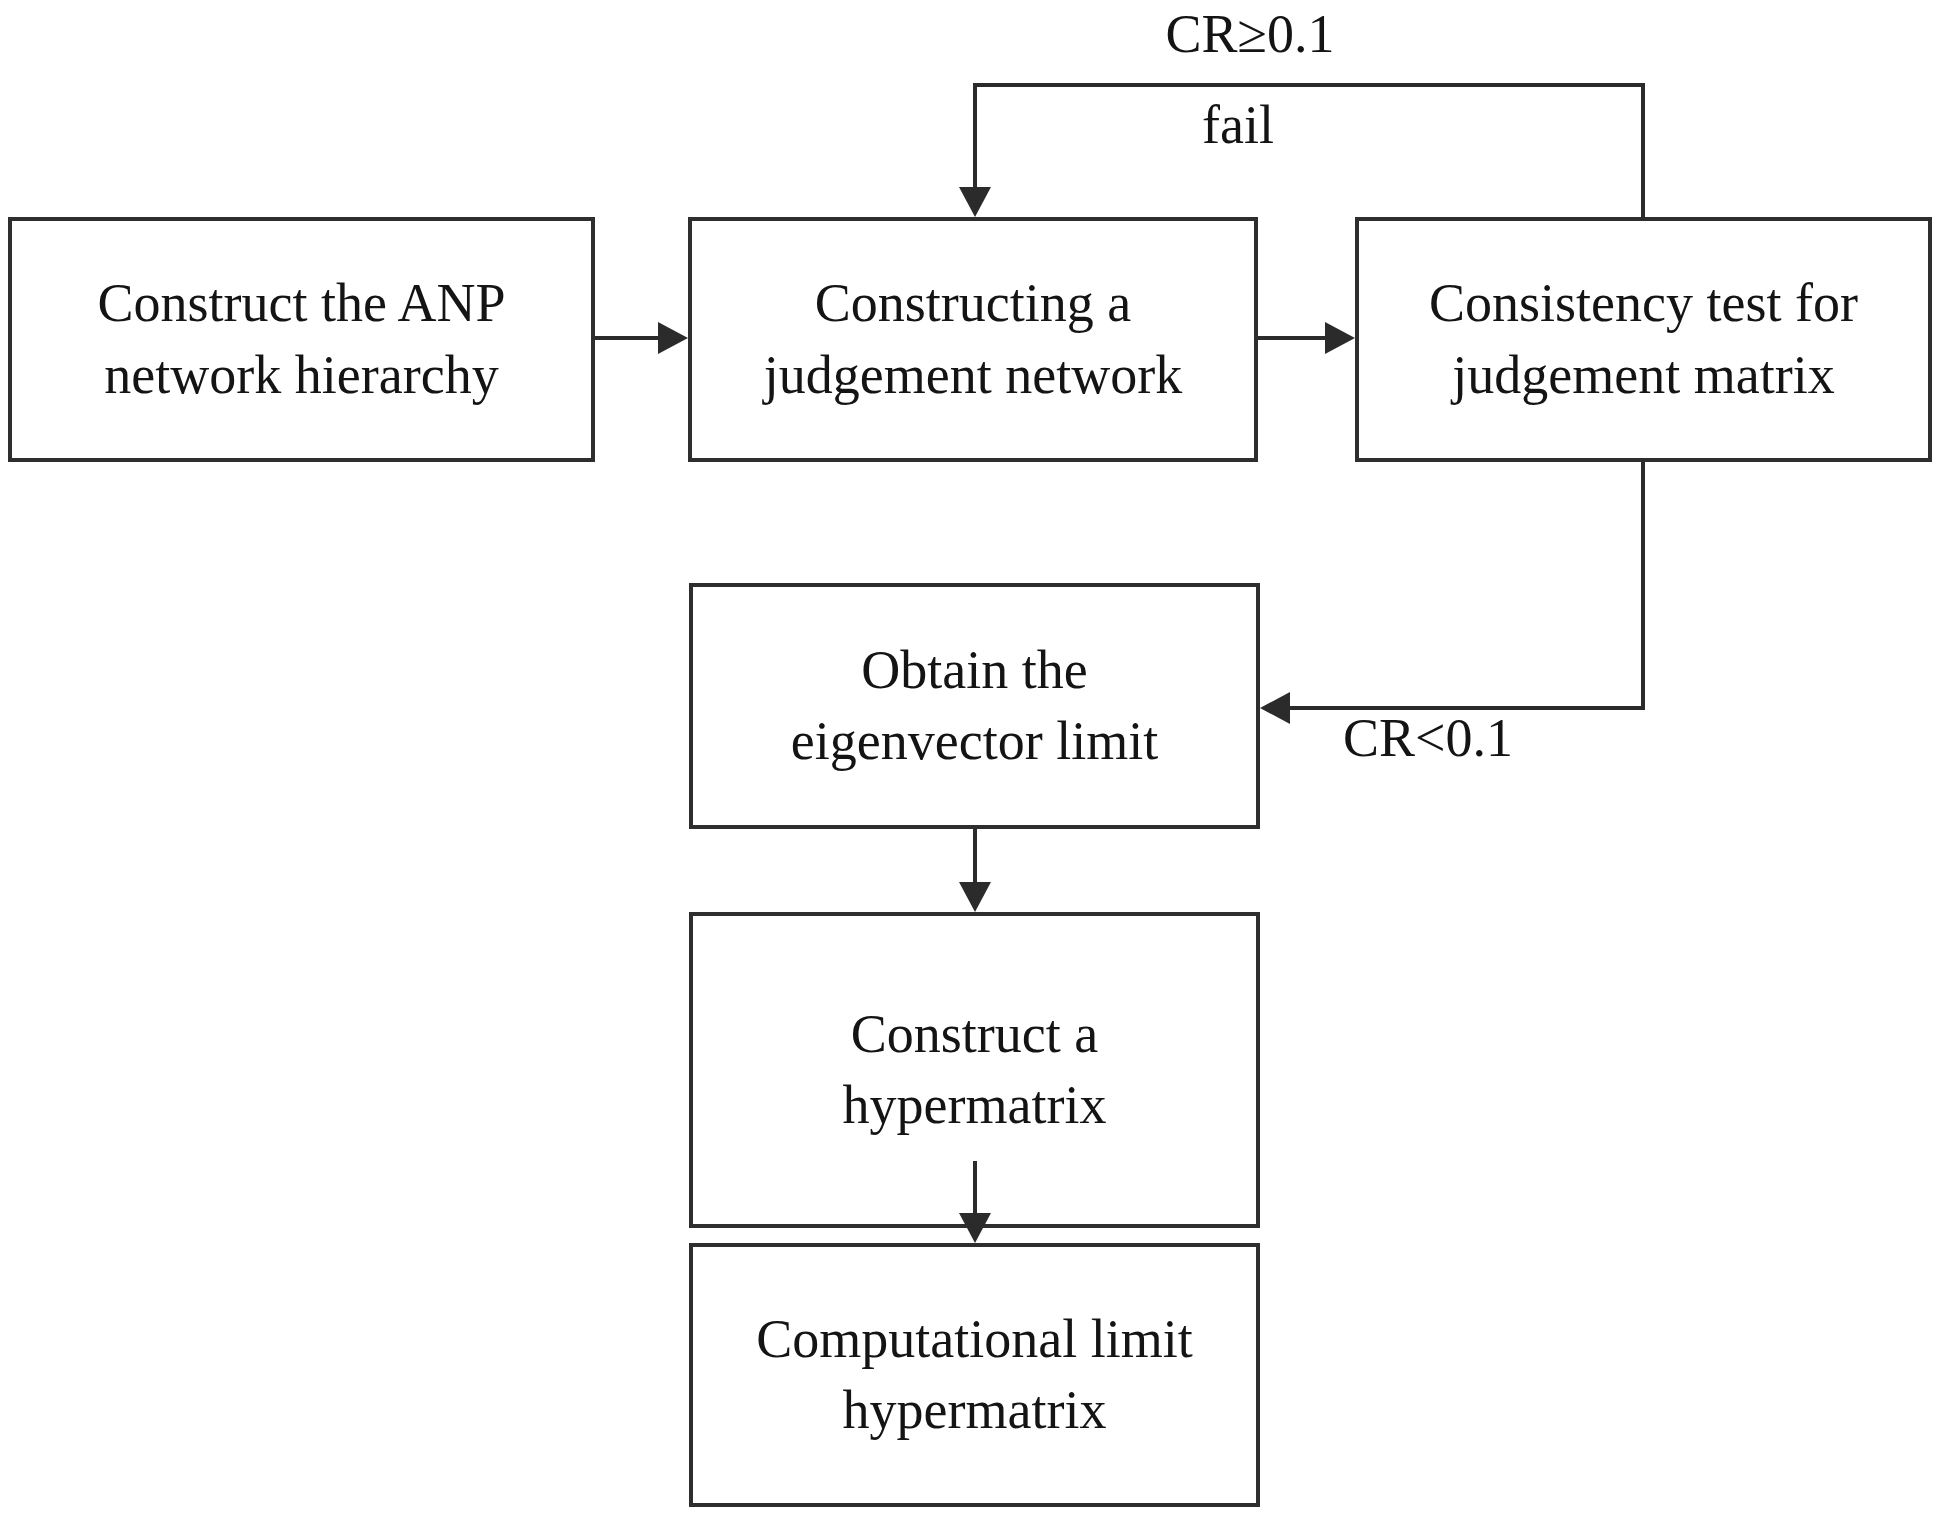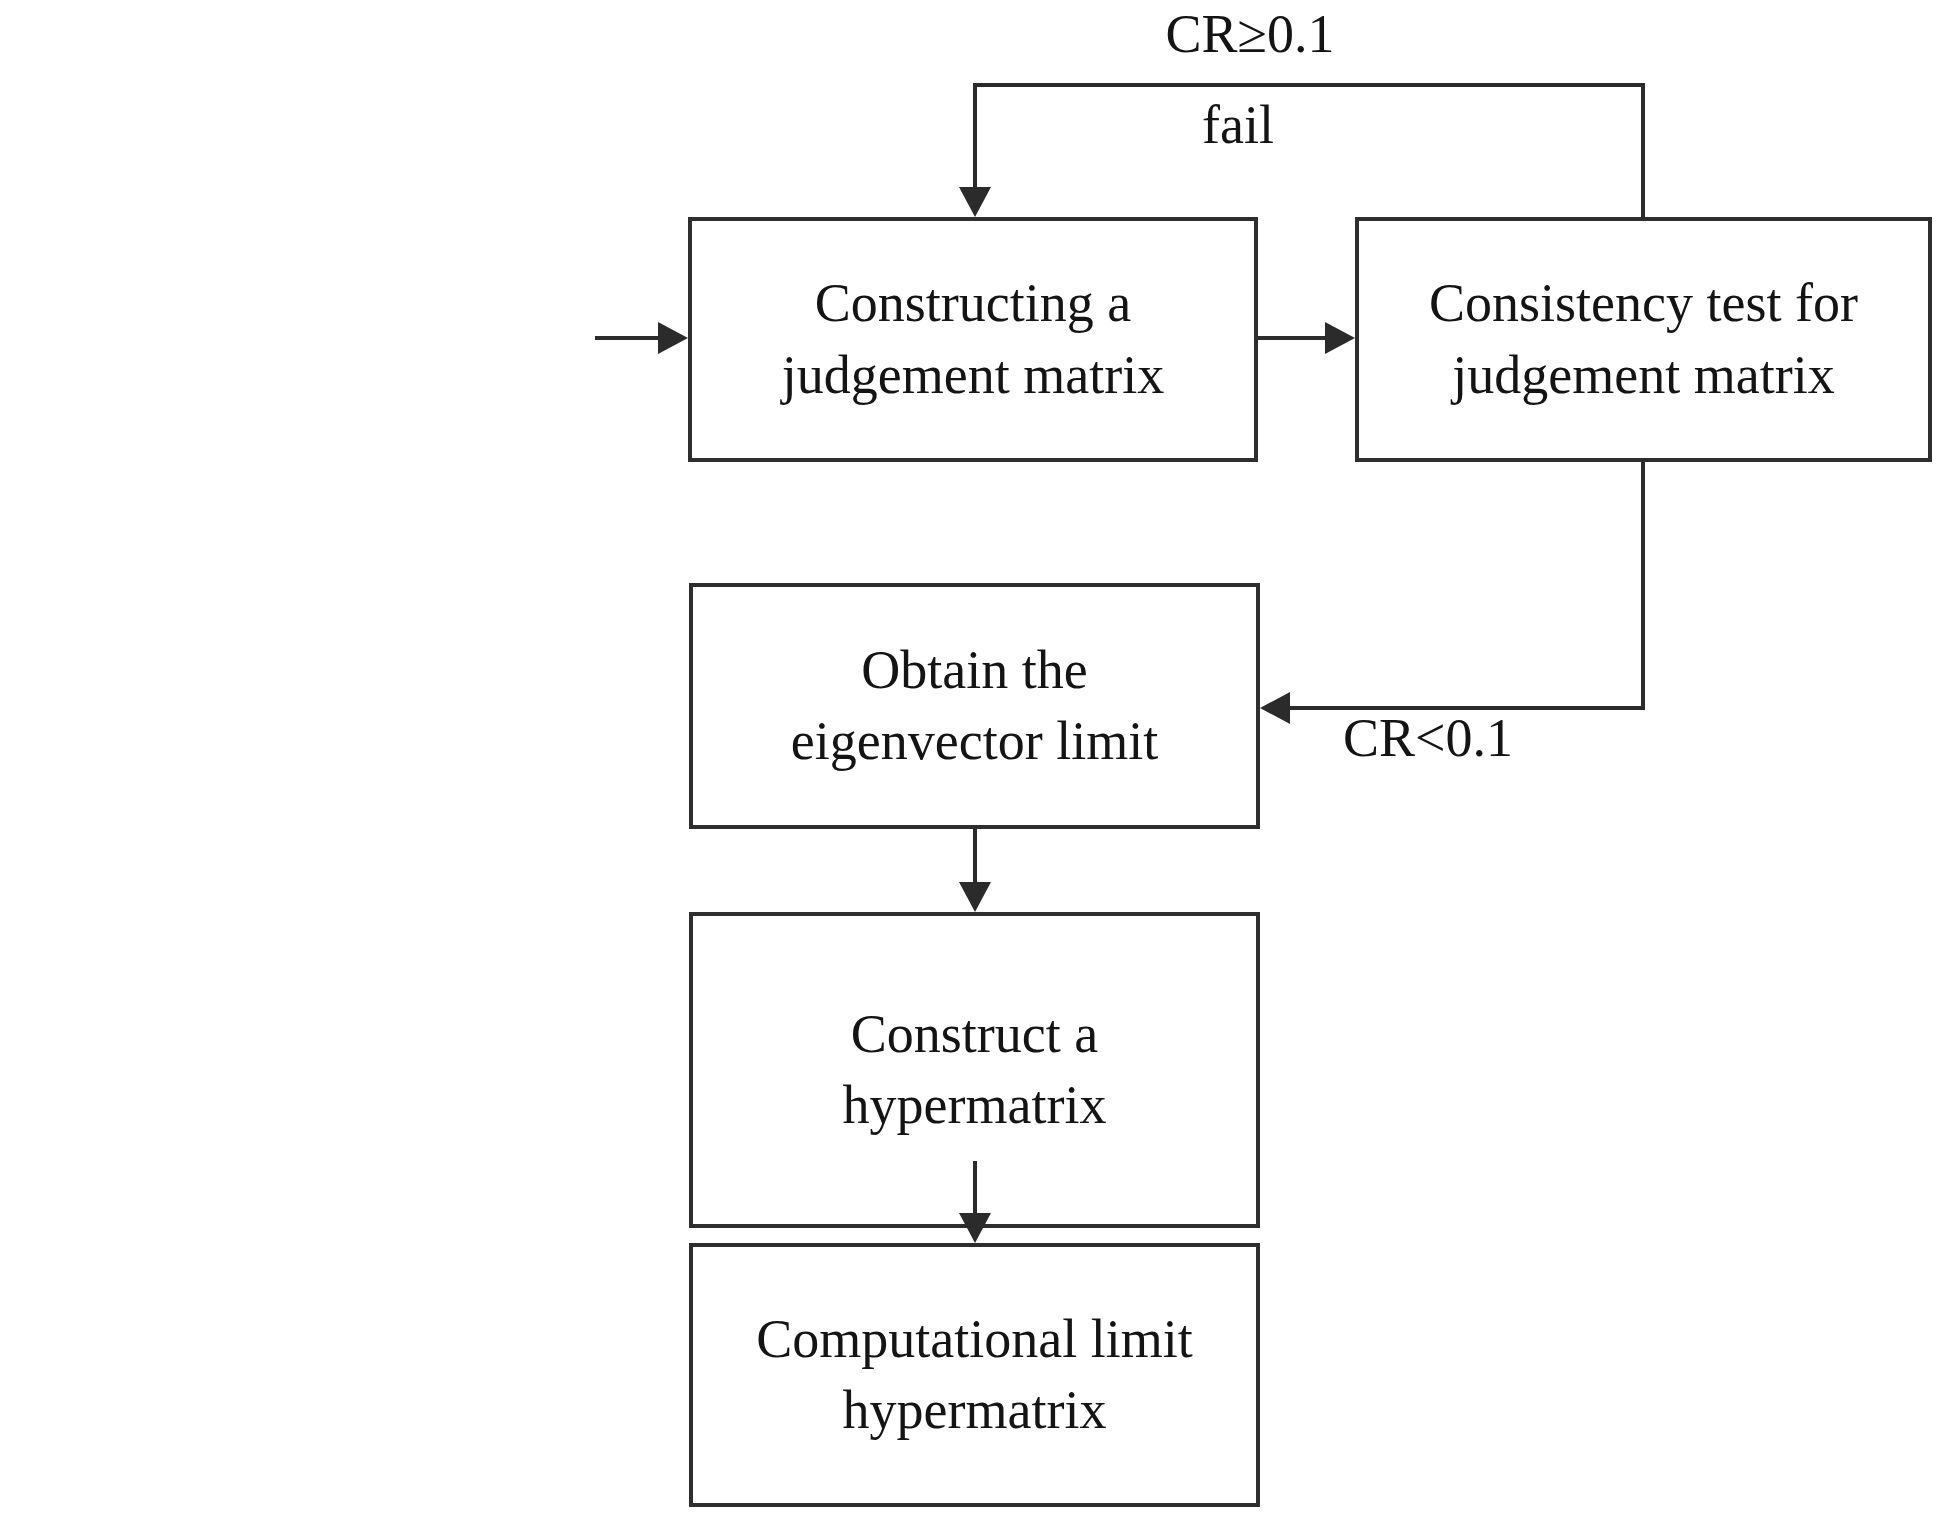--- a/index.html
+++ b/index.html
@@ -71,22 +71,24 @@
     line-height: 1.1;
     white-space: nowrap;
     text-align: left;
   }
 </style>
 </head>
 <body>
 
 <div id="stage">
 
+  <div class="flow-box b1">Construct the ANP
+network hierarchy</div>
   <div class="flow-box b2">Constructing a
-judgement matrix</div>
+judgement network</div>
   <div class="flow-box b3">Consistency test for
 judgement matrix</div>
 
   <div class="flow-box b4">Obtain the
 eigenvector limit</div>
   <div class="flow-box b5">Construct a
 hypermatrix</div>
   <div class="flow-box b6">Computational limit
 hypermatrix</div>
 

